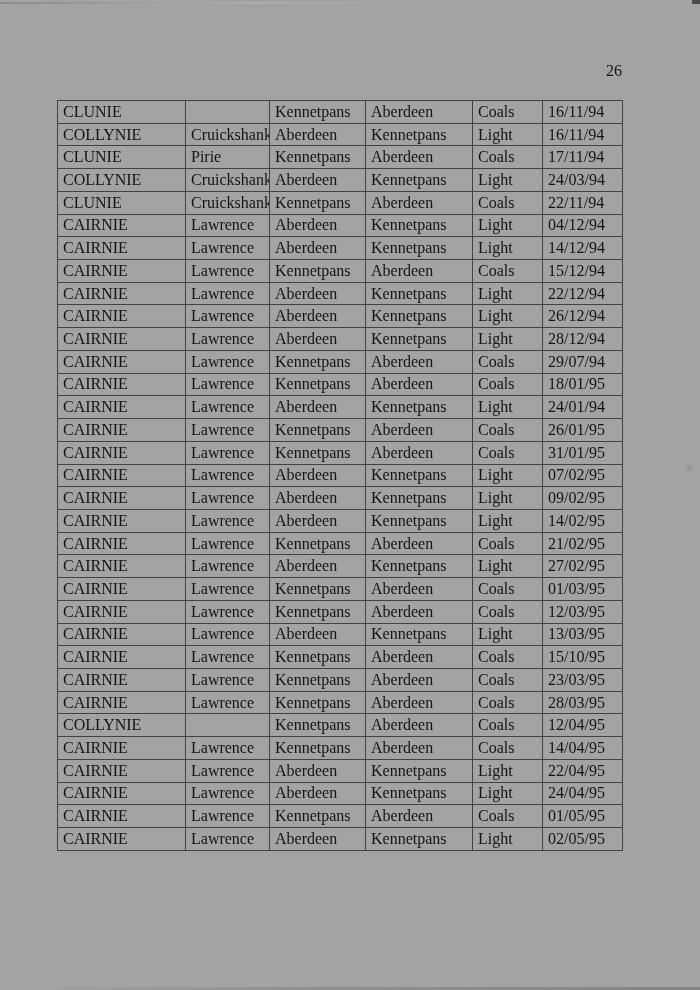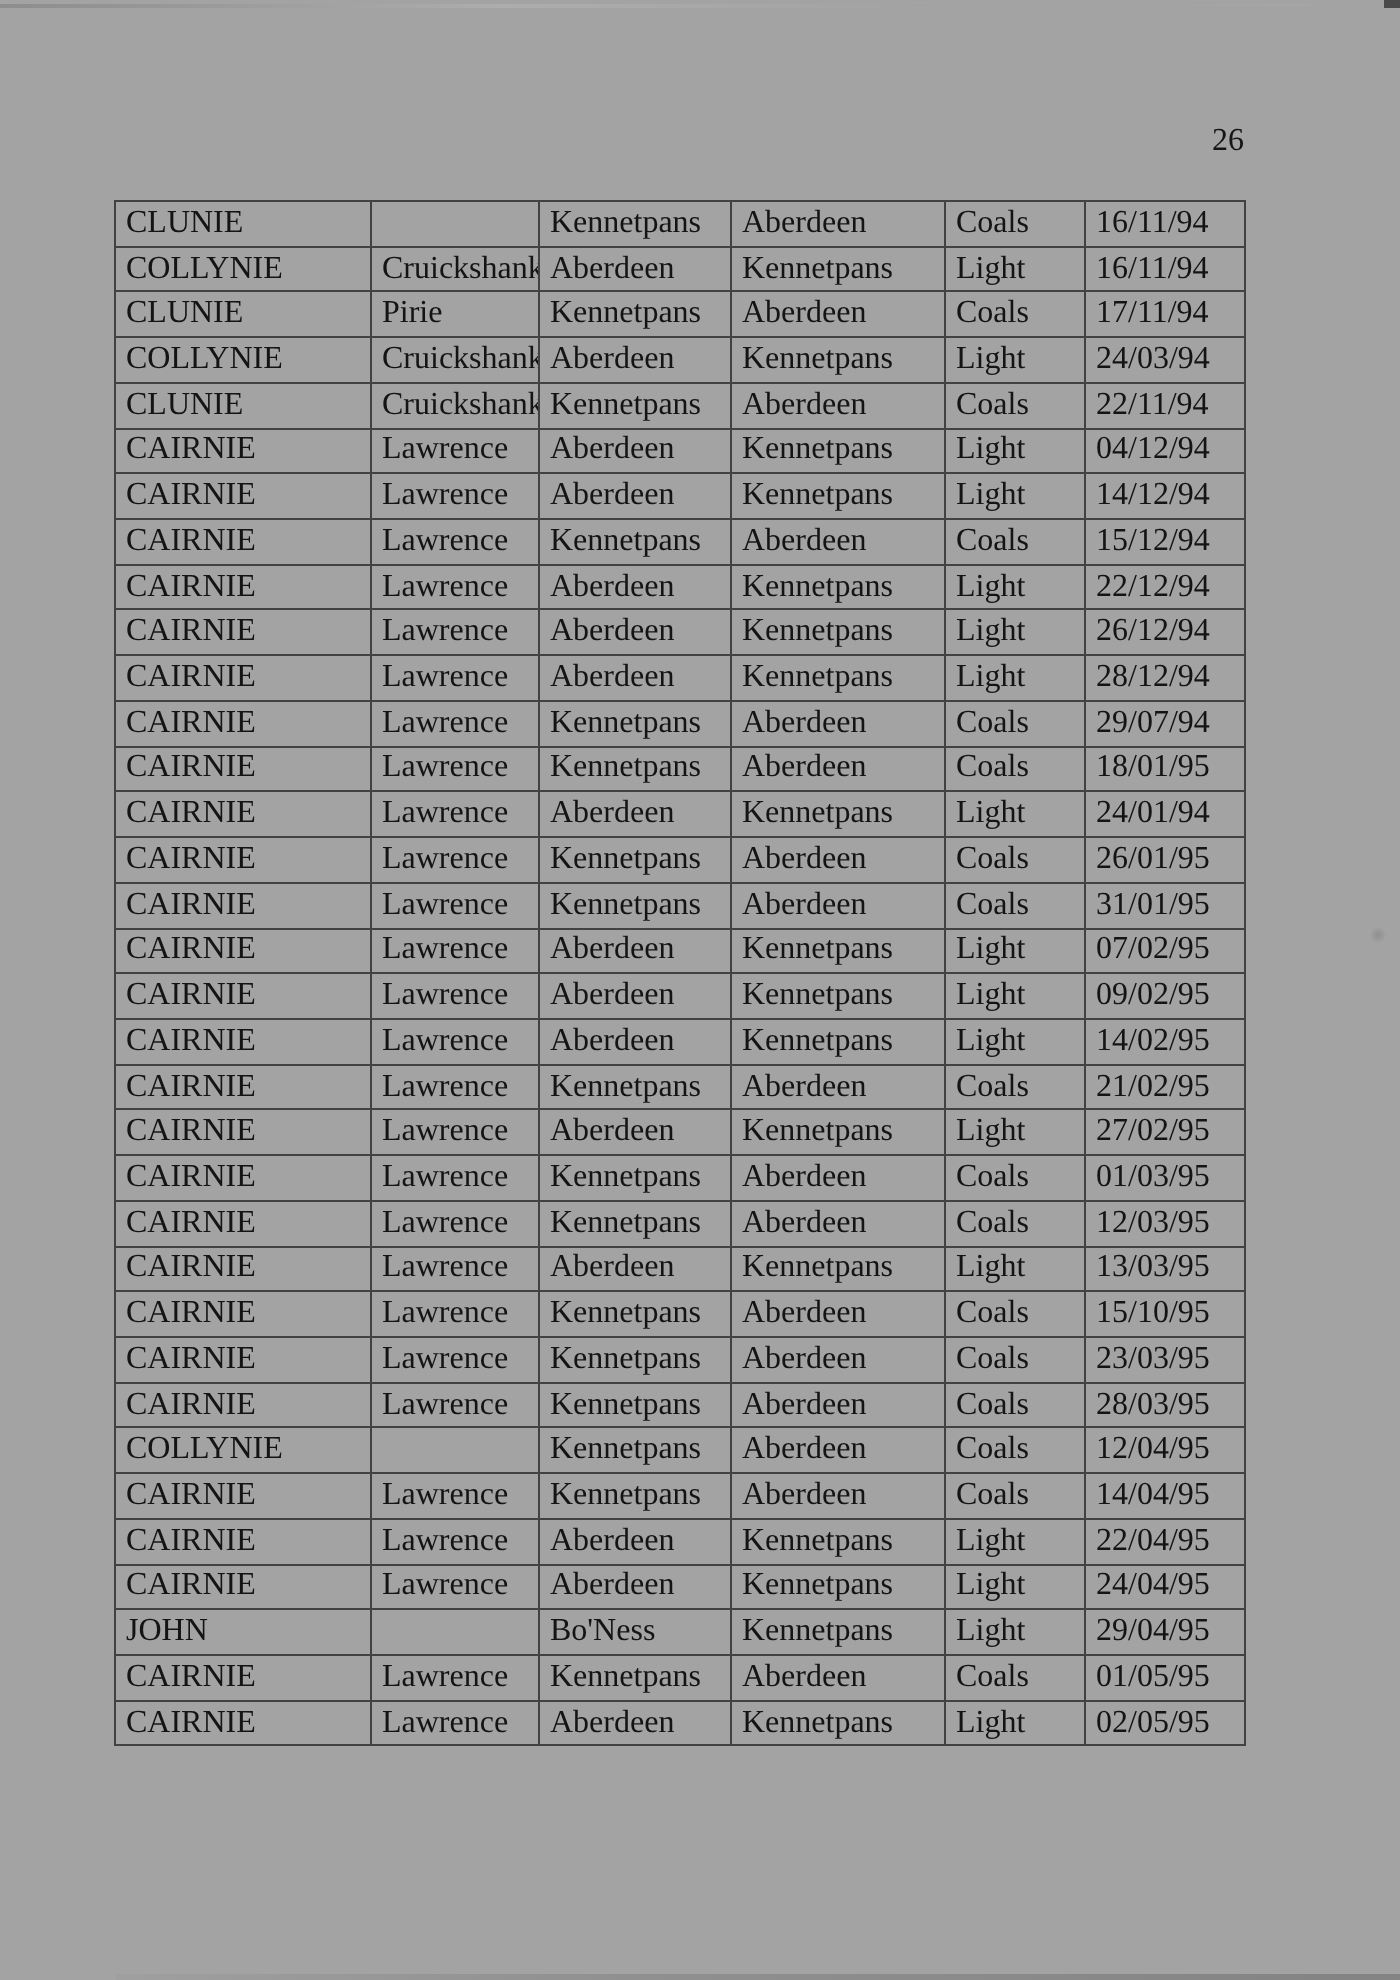--- a/index.html
+++ b/index.html
@@ -357,28 +357,20 @@
         </tr>
         <tr>
           <td>CAIRNIE</td>
           <td>Lawrence</td>
           <td>Aberdeen</td>
           <td>Kennetpans</td>
           <td>Light</td>
           <td>24/04/95</td>
         </tr>
         <tr>
-          <td>JOHN</td>
-          <td></td>
-          <td>Bo'Ness</td>
-          <td>Kennetpans</td>
-          <td>Light</td>
-          <td>29/04/95</td>
-        </tr>
-        <tr>
           <td>CAIRNIE</td>
           <td>Lawrence</td>
           <td>Kennetpans</td>
           <td>Aberdeen</td>
           <td>Coals</td>
           <td>01/05/95</td>
         </tr>
         <tr>
           <td>CAIRNIE</td>
           <td>Lawrence</td>

